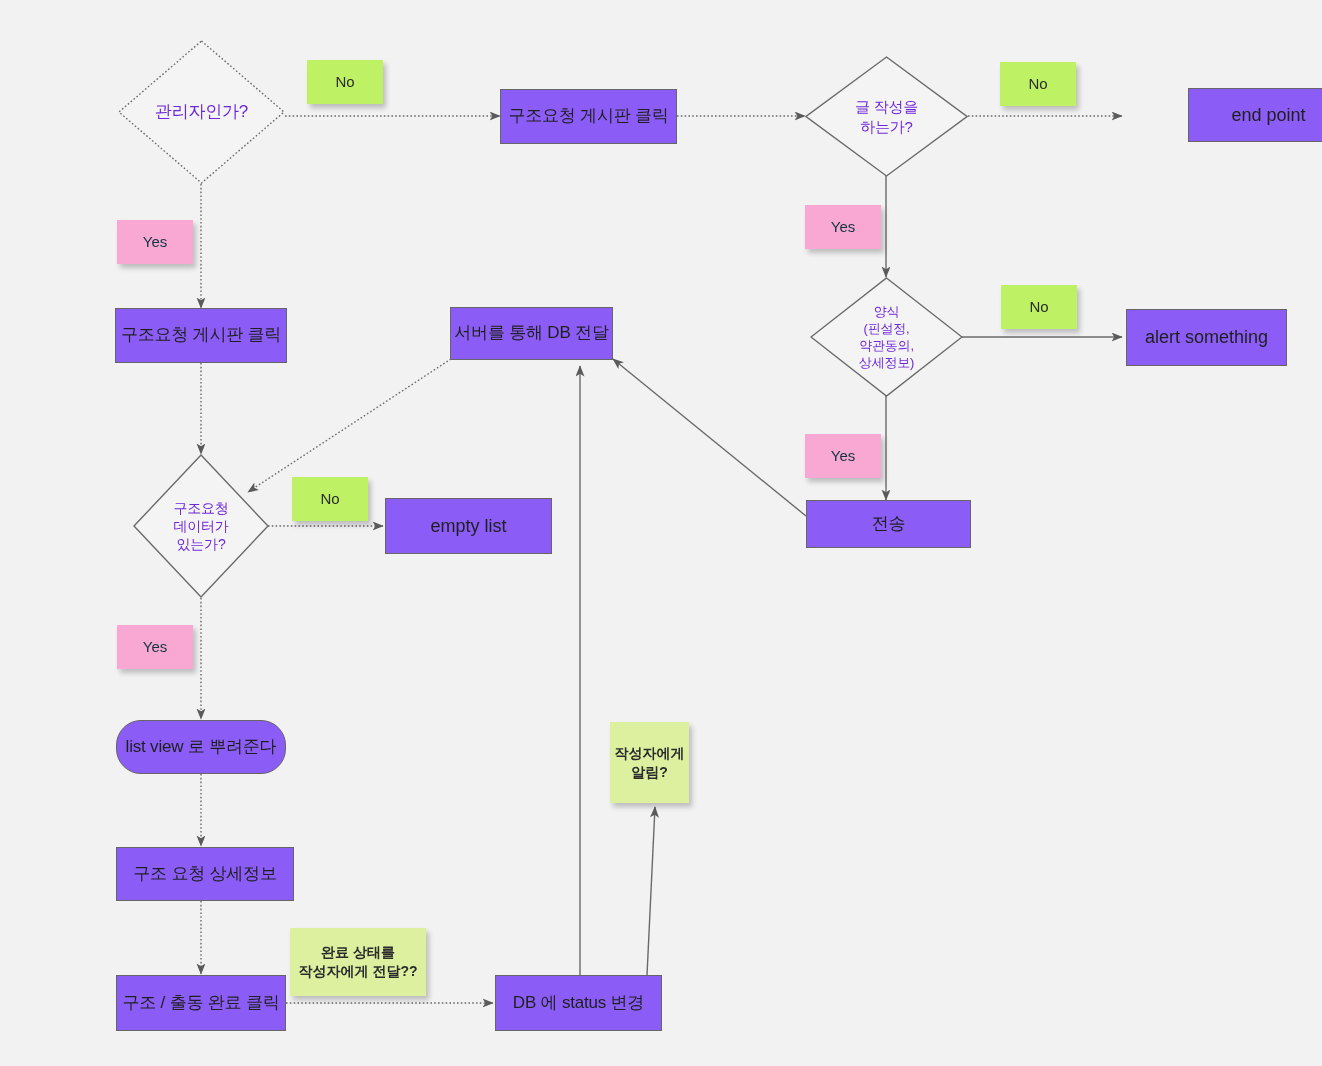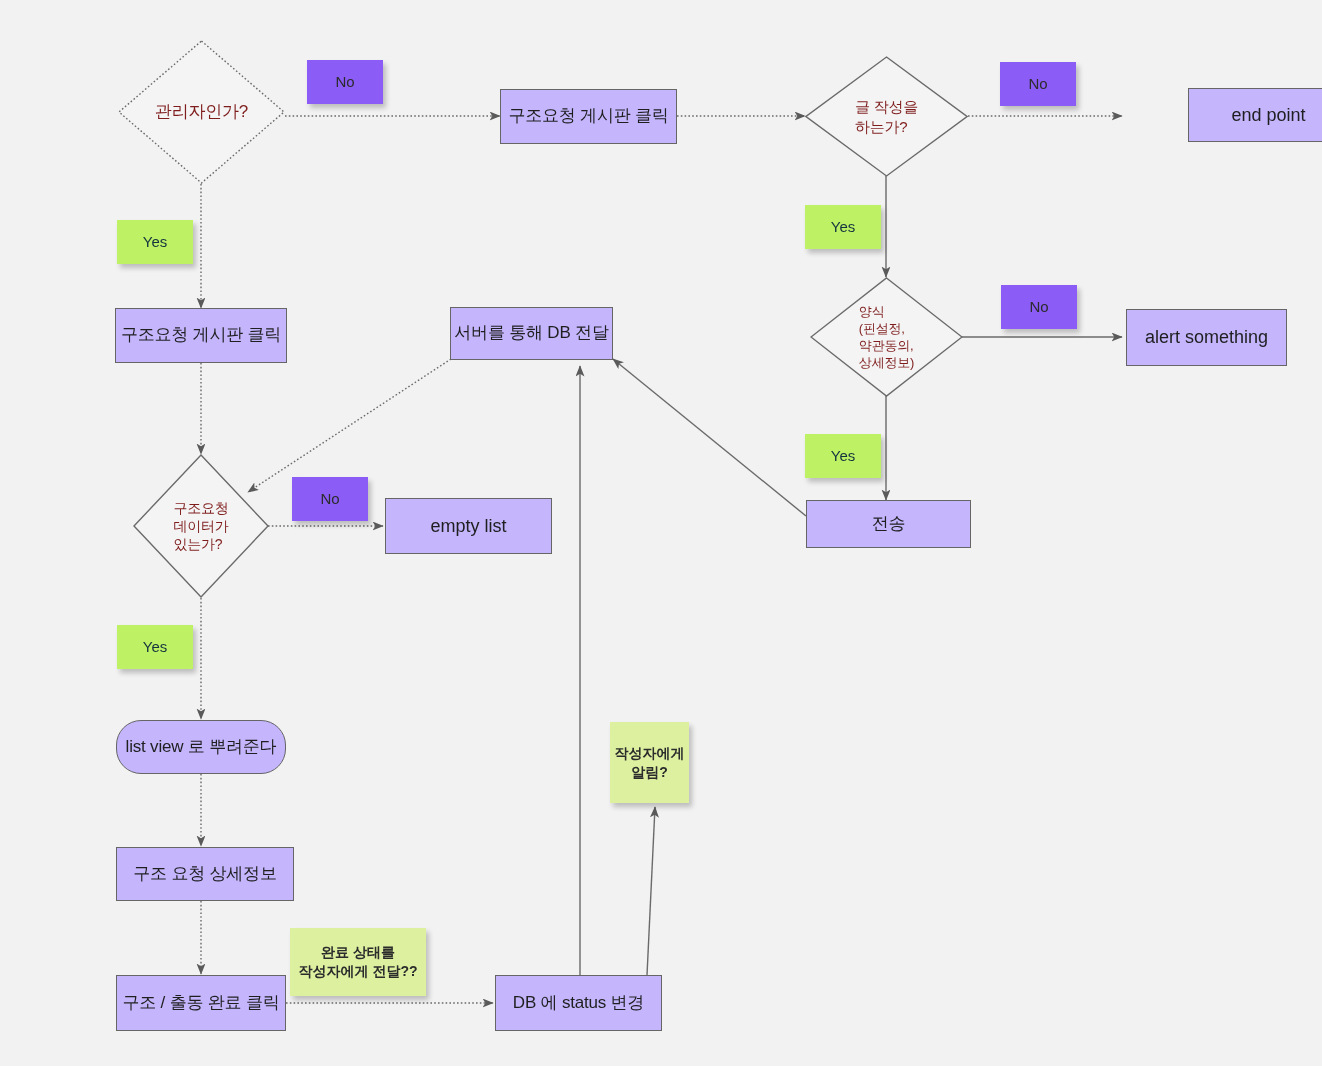--- a/index.html
+++ b/index.html
@@ -29,21 +29,21 @@
   .node {
     position: absolute;
     box-sizing: border-box;
     display: flex;
     align-items: center;
     justify-content: center;
     text-align: center;
     color: #1f1f1f;
   }
   .node.box {
-    background: #c4b5fd;
+    background: #8b5cf6;
     border: 1.4px solid #666666;
     font-size: 17px;
     line-height: 1.35;
     letter-spacing: -0.2px;
   }
   .node.box.en {
     font-size: 18px;
     letter-spacing: 0;
   }
   .diamond-wrap {
@@ -56,42 +56,43 @@
     height: 100%;
   }
   .diamond-label {
     position: absolute;
     left: 0; top: 0;
     width: 100%;
     height: 100%;
     display: flex;
     align-items: center;
     justify-content: center;
+    text-align: center;
     font-size: 15px;
     line-height: 1.3;
-    color: #7f1d1d;
+    color: #6d28d9;
     letter-spacing: -0.2px;
   }
   .diamond-label.big {
     font-size: 17px;
   }
   .sticky {
     position: absolute;
     box-sizing: border-box;
     display: flex;
     align-items: center;
     justify-content: center;
     text-align: center;
     font-size: 15px;
     line-height: 1.35;
     color: #303030;
     box-shadow: 3px 4px 5px rgba(0,0,0,0.22);
   }
-  .sticky.no    { background: #8b5cf6; color: #2b2b2b; }
-  .sticky.yes   { background: #bef264; color: #13333f; }
+  .sticky.no    { background: #bef264; color: #2b2b2b; }
+  .sticky.yes   { background: #f9a8d4; color: #13333f; }
   .sticky.note  { background: #dcf0a0; color: #2b2b2b; font-weight: bold; font-size: 14px; }
   .sticky.no, .sticky.yes { font-size: 15px; }
 </style>
 </head>
 <body>
 
 <div id="canvas">
 
   <svg class="edges" viewBox="0 0 1322 1066" xmlns="http://www.w3.org/2000/svg">
     <defs>

